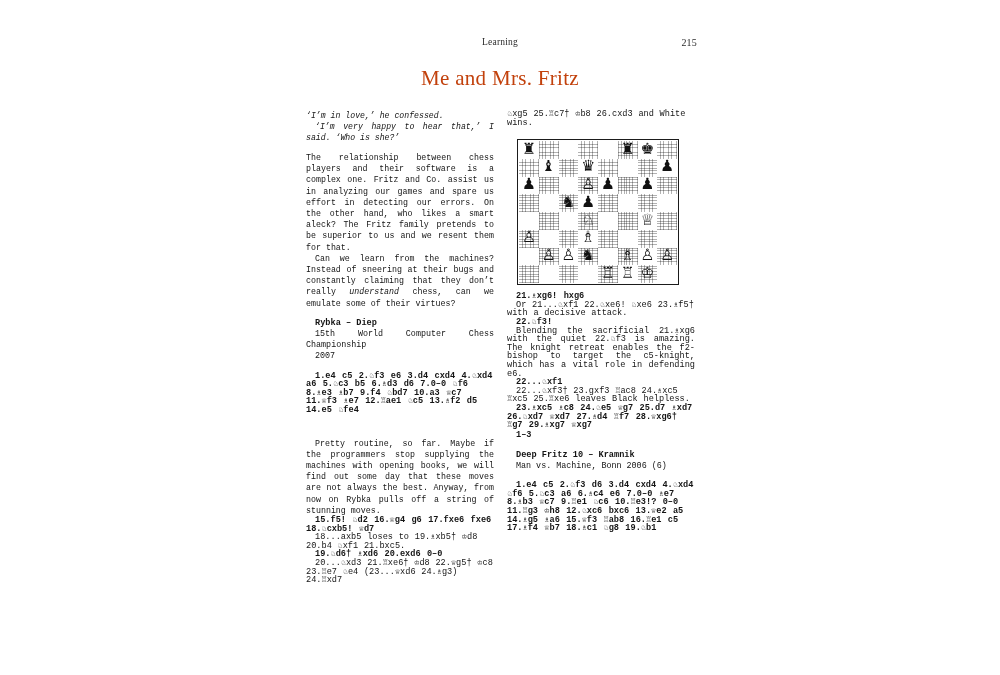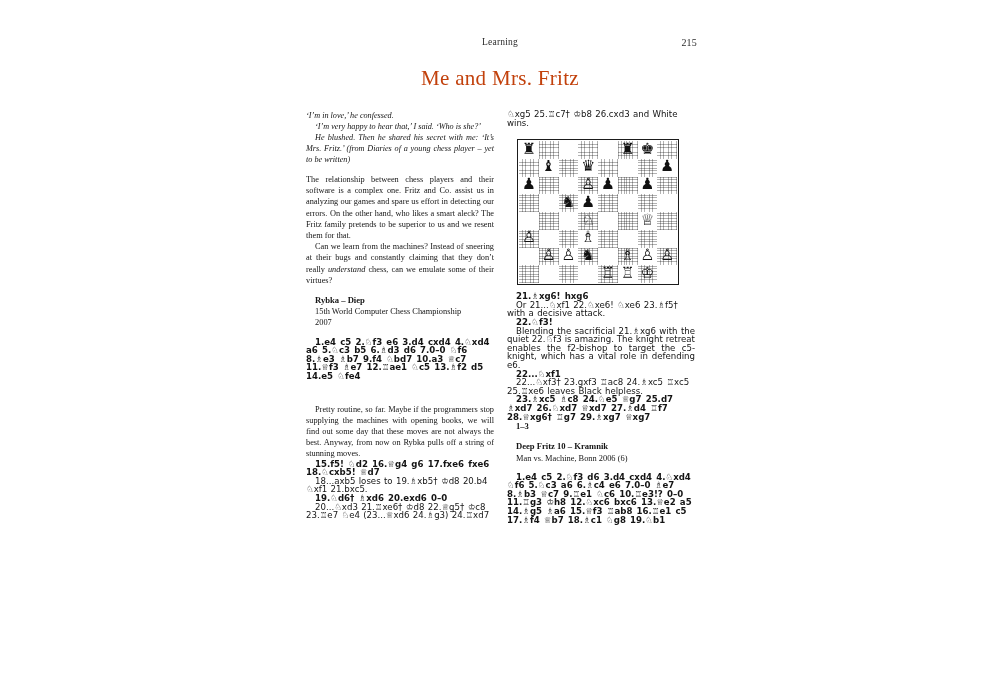--- a/index.html
+++ b/index.html
@@ -64,20 +64,21 @@
     line-height: 11.2px;
     text-align: justify;
     color: #141414;
   }
   .col.left  { left: 306px; }
   .col.right { left: 507px; }
 
   .col p {
     margin: 0;
     text-indent: 9px;
+    font-family: Liberation Mono, monospace;
   }
   .col p.noindent { text-indent: 0; }
   .col p.gap-before { margin-top: 9px; }
   .col p.gap-small { margin-top: 23px; }
 
   .epigraph {
     font-style: italic;
     font-size: 8.2px;
     line-height: 11px;
   }
@@ -173,21 +174,20 @@
     <span class="chapter">Learning</span>
     <span class="folio">215</span>
   </div>
 
   <div class="page-title">Me and Mrs. Fritz</div>
 
   <div class="col left">
 
     <p class="epigraph noindent">‘I’m in love,’ he confessed.</p>
     <p class="epigraph">‘I’m very happy to hear that,’ I said. ‘Who is she?’</p>
-    <p class="epigraph">He blushed. Then he shared his secret with me: ‘It’s Mrs. Fritz.’ (from Diaries of a young chess player – yet to be written)</p>
 
     <p class="prose noindent gap-before">The relationship between chess players and their software is a complex one. Fritz and Co. assist us in analyzing our games and spare us effort in detecting our errors. On the other hand, who likes a smart aleck? The Fritz family pretends to be superior to us and we resent them for that.</p>
 
     <p class="prose"><span>Can we learn from the machines? Instead of sneering at their bugs and constantly claiming that they don’t really </span><em>understand</em><span> chess, can we emulate some of their virtues?</span></p>
 
     <p class="gamehead gap-before">Rybka – Diep</p>
     <p class="gamesub">15th World Computer Chess Championship</p>
     <p class="gamesub">2007</p>
 
     <p class="moves-main figurine gap-before">1.e4 c5 2.♘f3 e6 3.d4 cxd4 4.♘xd4 a6 5.♘c3 b5 6.♗d3 d6 7.0–0 ♘f6 8.♗e3 ♗b7 9.f4 ♘bd7 10.a3 ♕c7 11.♕f3 ♗e7 12.♖ae1 ♘c5 13.♗f2 d5 14.e5 ♘fe4</p>

